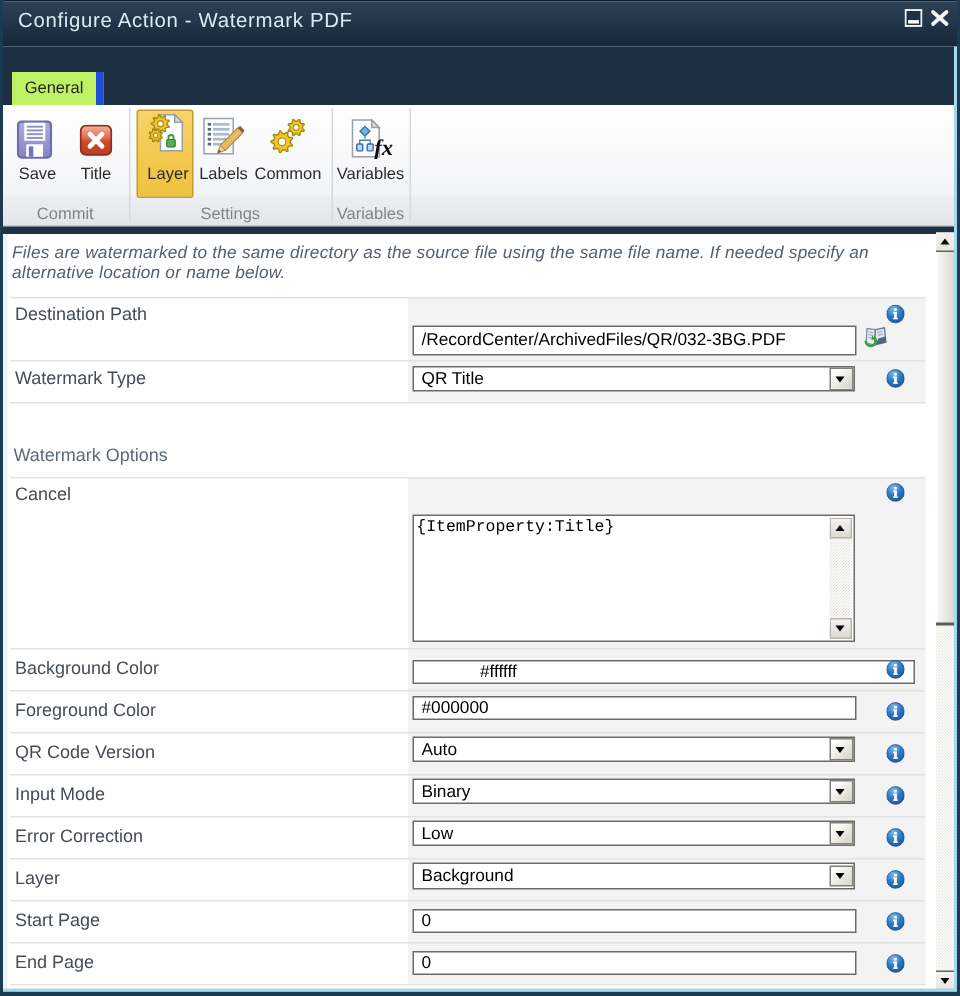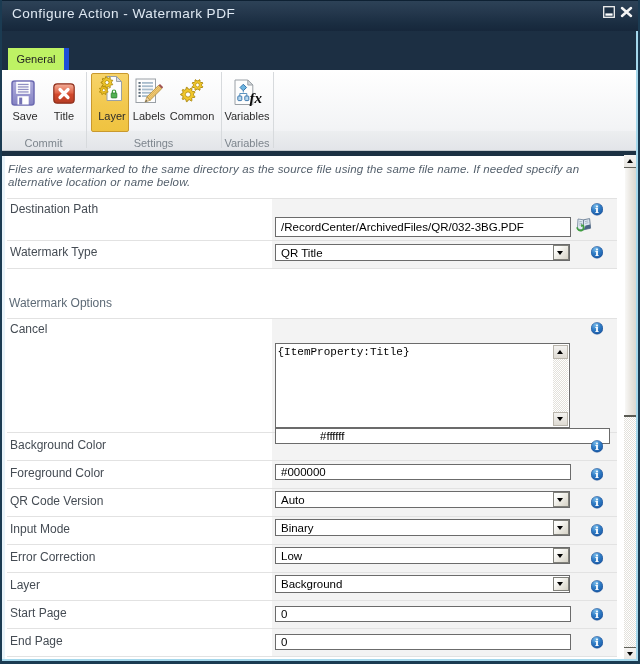--- a/index.html
+++ b/index.html
@@ -246,21 +246,21 @@
   <div id="tasb">
     <div class="dots" style="top:0;height:81px"></div>
     <div class="tbtn" style="top:0">
         <i style="top:5px;border-bottom:4px solid #000"></i>
       </div>
     <div class="tbtn" style="top:67px">
         <i style="top:5px;border-top:4px solid #000"></i>
       </div>
   </div>
 </div>
-<input class="abs inp" style="top: 428px; padding-left: 44px;" value="#ffffff">
+<input class="abs inp" style="top: 440px; padding-left: 44px;" value="#ffffff">
 <input class="abs inp" style="top: 464px;" value="#000000">
 <div class="abs sel" style="top:490.5px">
     <span class="txt">Auto</span>
     <span class="btn">
       <i></i>
     </span>
   </div>
 <div class="abs sel" style="top:518.5px">
     <span class="txt">Binary</span>
     <span class="btn">

